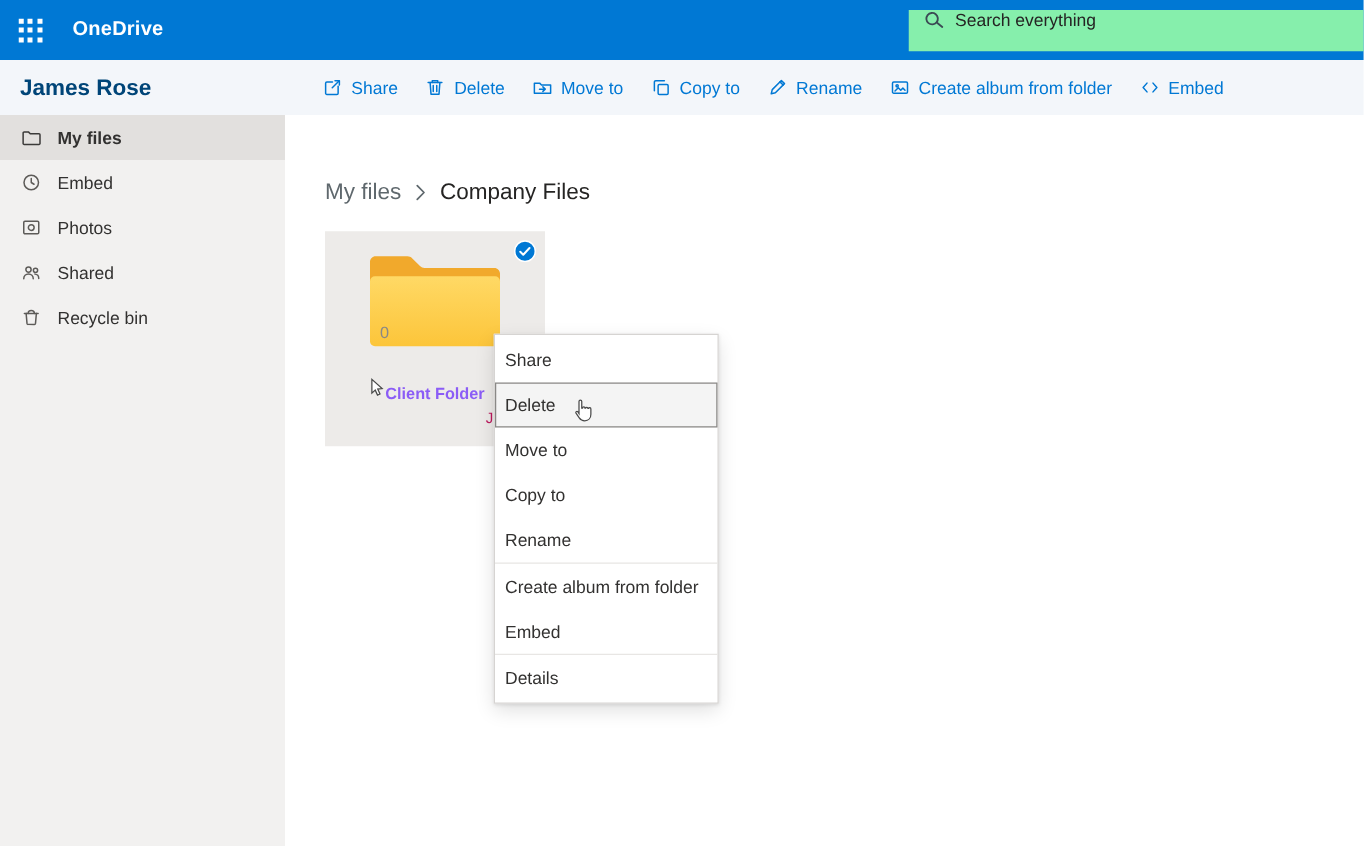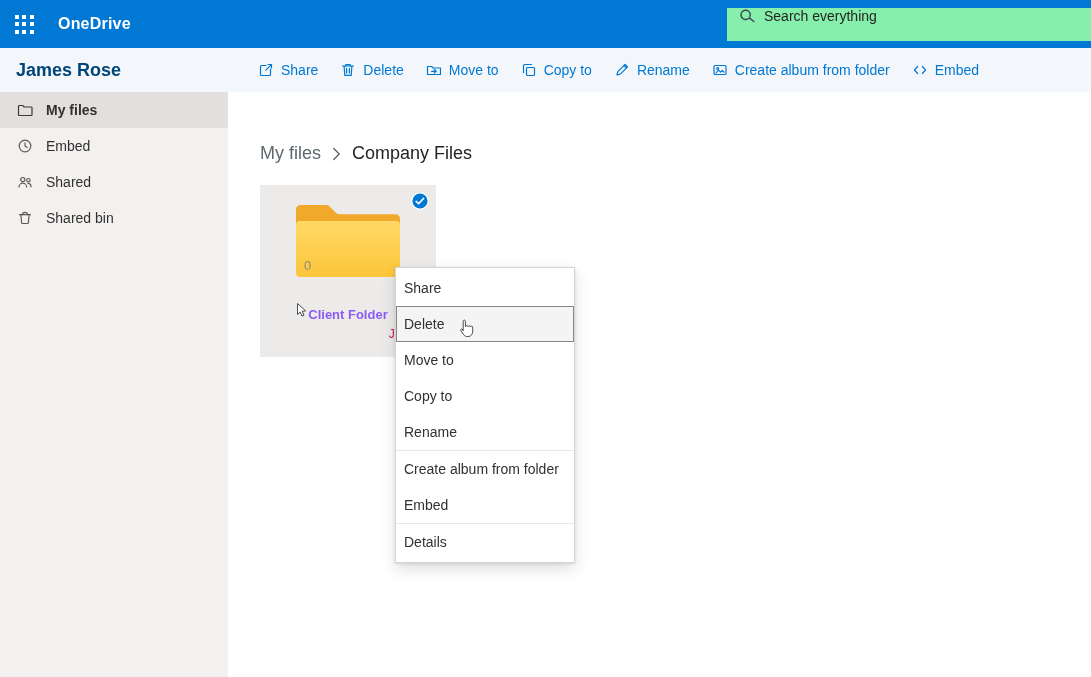--- a/index.html
+++ b/index.html
@@ -199,34 +199,41 @@
   </div>
   <div class="nav-item">
     <svg width="16" height="16" viewBox="0 0 16 16">
       <circle cx="8" cy="8" r="5.8"></circle>
         <path d="M8 4.8V8l2.2 1.4"></path>
     </svg>
     <span>Embed</span>
   </div>
   <div class="nav-item">
     <svg width="16" height="16" viewBox="0 0 16 16">
+      <rect x="2" y="3" width="12" height="10" rx="1"></rect>
+        <circle cx="8" cy="8" r="2.3"></circle>
+    </svg>
+    <span>Photos</span>
+  </div>
+  <div class="nav-item">
+    <svg width="16" height="16" viewBox="0 0 16 16">
       <circle cx="5.8" cy="5.6" r="2.1"></circle>
       <path d="M2 13c0-2.1 1.7-3.8 3.8-3.8S9.6 10.9 9.6 13"></path>
       <circle cx="11.4" cy="6.2" r="1.7"></circle>
       <path d="M10.9 9.3c1.9.1 3.1 1.6 3.1 3.4"></path>
     </svg>
     <span>Shared</span>
   </div>
   <div class="nav-item">
     <svg width="16" height="16" viewBox="0 0 16 16">
       <path d="M2.5 4.7h11"></path>
       <path d="M5.5 4.7c0-1.4 1.1-2.3 2.5-2.3s2.5.9 2.5 2.3"></path>
       <path d="M3.9 4.7l.7 8a.9.9 0 0 0 .9.8h5a.9.9 0 0 0 .9-.8l.7-8"></path>
     </svg>
-    <span>Shared bin</span>
+    <span>Recycle bin</span>
   </div>
 </div>
 
 <div class="main">
 
   <div class="breadcrumb">
     <span class="crumb-parent">My files</span>
     <span class="crumb-sep">
       <svg width="9" height="14" viewBox="0 0 9 14">
           <path d="M1.8 1.5l5.4 5.5-5.4 5.5" fill="none" stroke="#5f686d" stroke-width="1.4" stroke-linecap="round" stroke-linejoin="round"></path>

